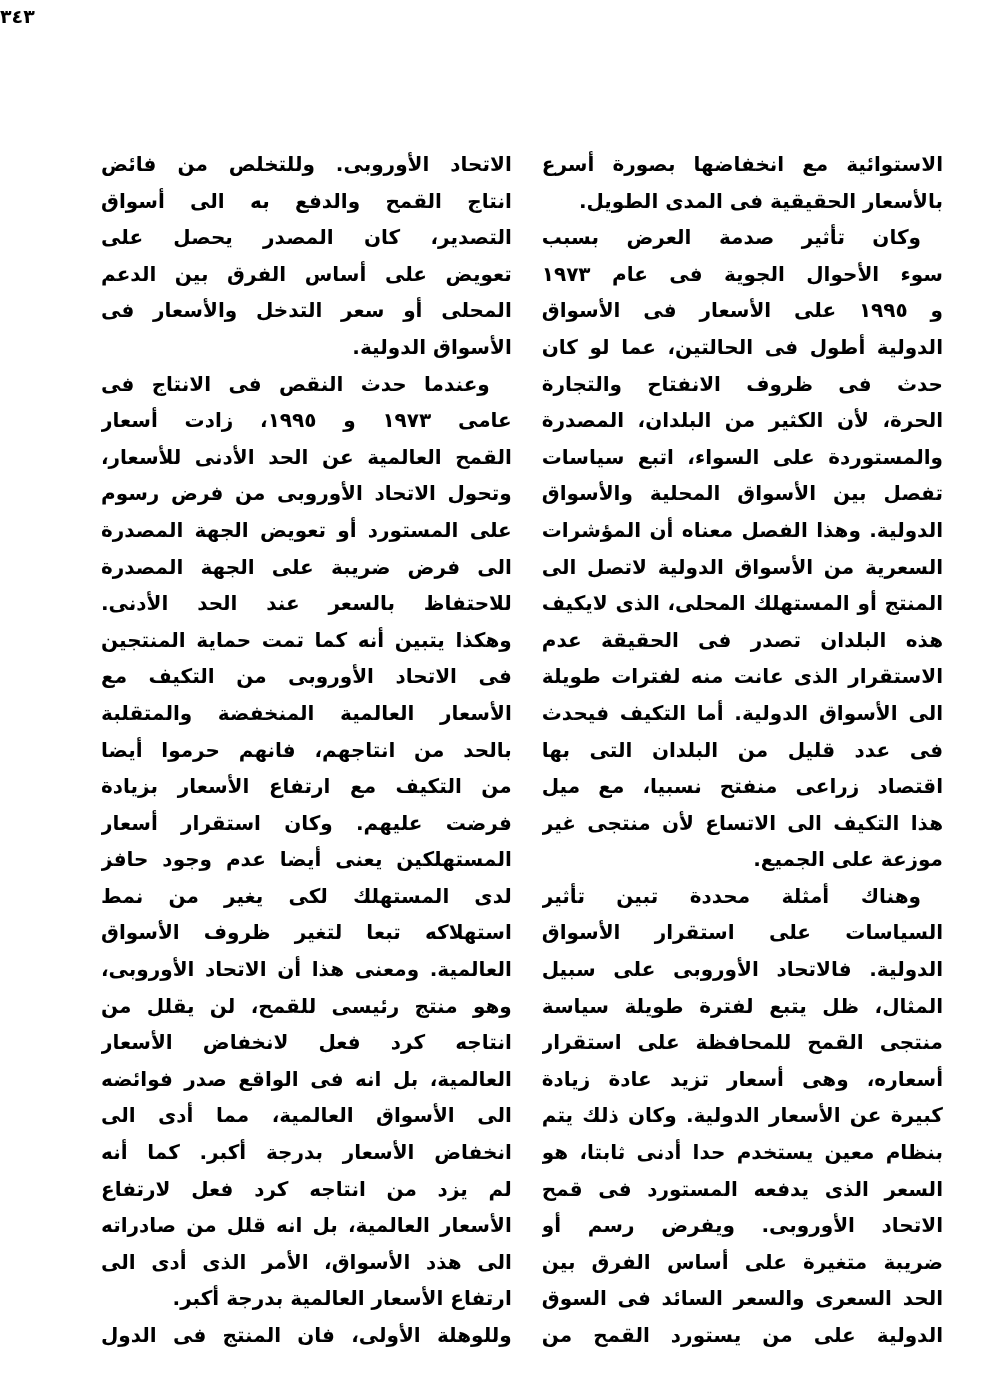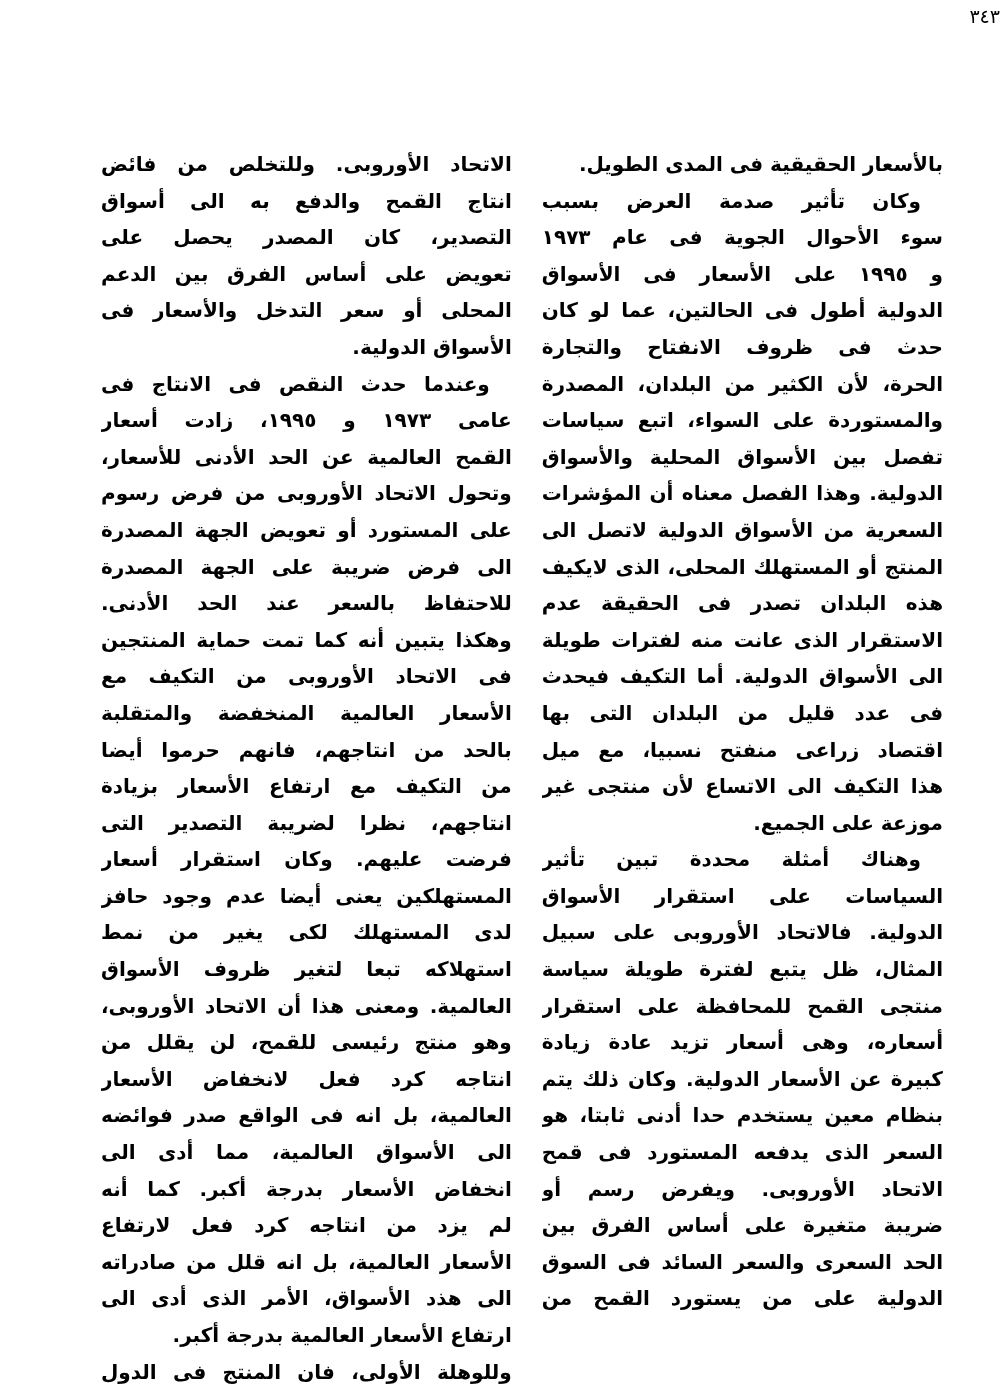--- a/index.html
+++ b/index.html
@@ -13,23 +13,23 @@
     position: relative;
     font-family: "DejaVu Sans", sans-serif;
     color: #000000;
     overflow: hidden;
   }
   .page-number {
     position: absolute;
     top: 5px;
     left: 0;
     width: 100%;
-    text-align: right;
+    text-align: left;
     font-size: 19px;
-    font-weight: normal;
+    font-weight: bold;
     letter-spacing: 2px;
   }
   .columns {
     position: absolute;
     top: 146px;
     right: 57px;
     width: 886px;
     display: flex;
     direction: rtl;
     gap: 30px;
@@ -58,20 +58,21 @@
   }
 </style>
 </head>
 <body>
 
 <div class="page-number">٣٤٣</div>
 
 <div class="columns">
   <div class="column col-right">
 
+  <div class="line">الاستوائية مع انخفاضها بصورة أسرع</div>
       <div class="line end">بالأسعار الحقيقية فى المدى الطويل.</div>
       <div class="line indent">وكان تأثير صدمة العرض بسبب</div>
       <div class="line">سوء الأحوال الجوية فى عام ١٩٧٣</div>
       <div class="line">و ١٩٩٥ على الأسعار فى الأسواق</div>
       <div class="line">الدولية أطول فى الحالتين، عما لو كان قد</div>
       <div class="line">حدث فى ظروف الانفتاح والتجارة</div>
       <div class="line">الحرة، لأن الكثير من البلدان، المصدرة</div>
       <div class="line">والمستوردة على السواء، اتبع سياسات</div>
       <div class="line">تفصل بين الأسواق المحلية والأسواق</div>
       <div class="line">الدولية. وهذا الفصل معناه أن المؤشرات</div>
@@ -111,21 +112,20 @@
       <div class="line">القمح العالمية عن الحد الأدنى للأسعار،</div>
       <div class="line">وتحول الاتحاد الأوروبى من فرض رسوم</div>
       <div class="line">على المستورد أو تعويض الجهة المصدرة</div>
       <div class="line">الى فرض ضريبة على الجهة المصدرة</div>
       <div class="line">للاحتفاظ بالسعر عند الحد الأدنى.</div>
       <div class="line">وهكذا يتبين أنه كما تمت حماية المنتجين</div>
       <div class="line">فى الاتحاد الأوروبى من التكيف مع</div>
       <div class="line">الأسعار العالمية المنخفضة والمتقلبة عادة،</div>
       <div class="line">بالحد من انتاجهم، فانهم حرموا أيضا</div>
       <div class="line">من التكيف مع ارتفاع الأسعار بزيادة</div>
-      <div class="line">انتاجهم، نظرا لضريبة التصدير التى</div>
       <div class="line">فرضت عليهم. وكان استقرار أسعار</div>
       <div class="line">المستهلكين يعنى أيضا عدم وجود حافز</div>
       <div class="line">لدى المستهلك لكى يغير من نمط</div>
       <div class="line">استهلاكه تبعا لتغير ظروف الأسواق</div>
       <div class="line">العالمية. ومعنى هذا أن الاتحاد الأوروبى،</div>
       <div class="line">وهو منتج رئيسى للقمح، لن يقلل من</div>
       <div class="line">انتاجه كرد فعل لانخفاض الأسعار</div>
       <div class="line">العالمية، بل انه فى الواقع صدر فوائضه</div>
       <div class="line">الى الأسواق العالمية، مما أدى الى</div>
       <div class="line">انخفاض الأسعار بدرجة أكبر. كما أنه</div>

